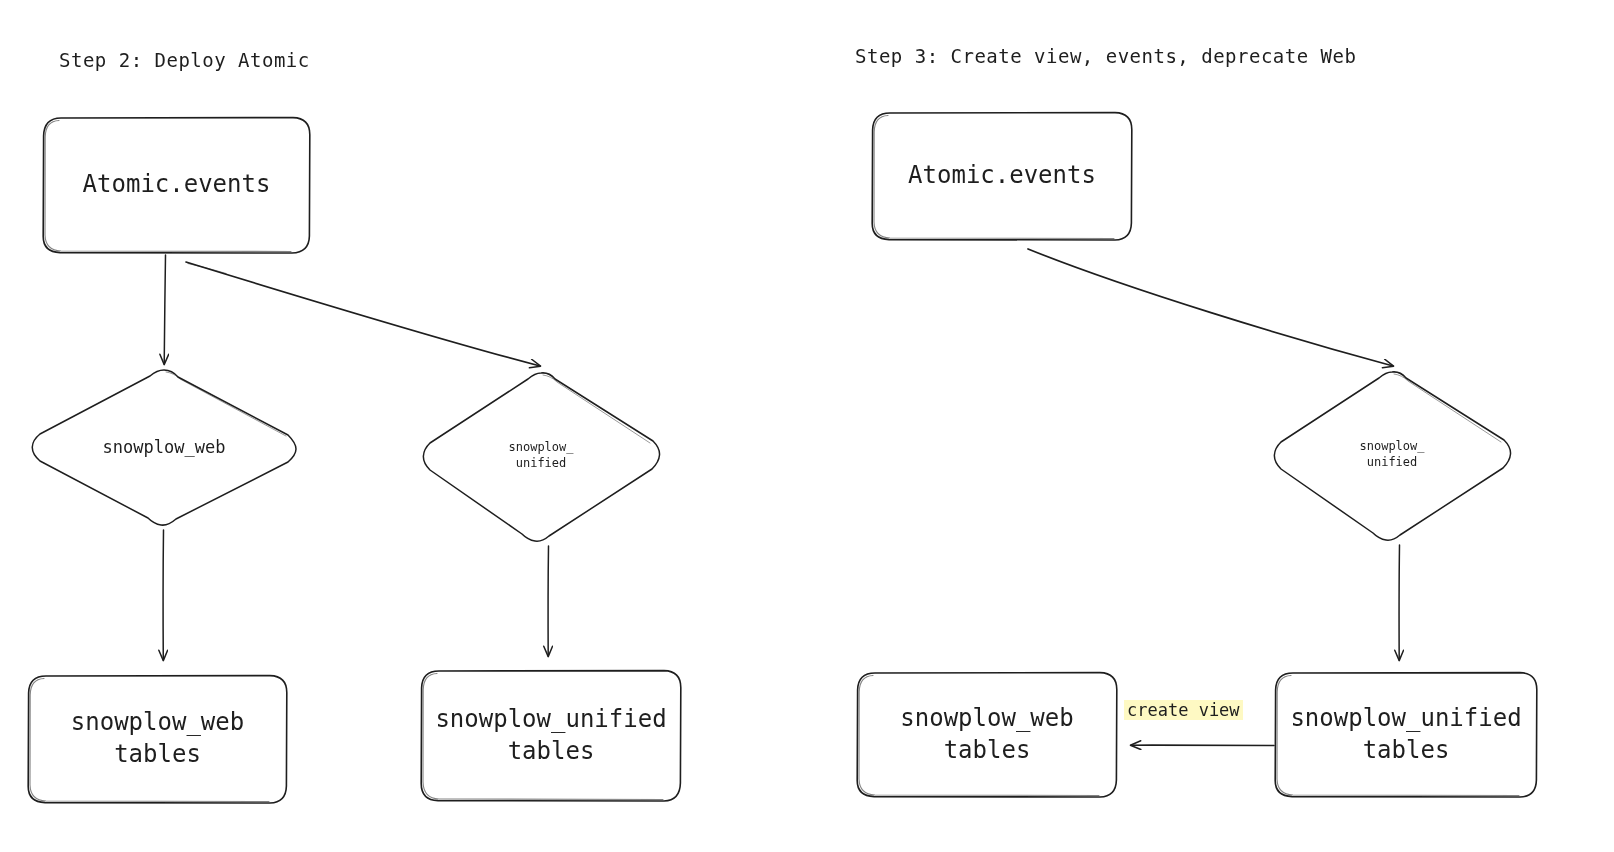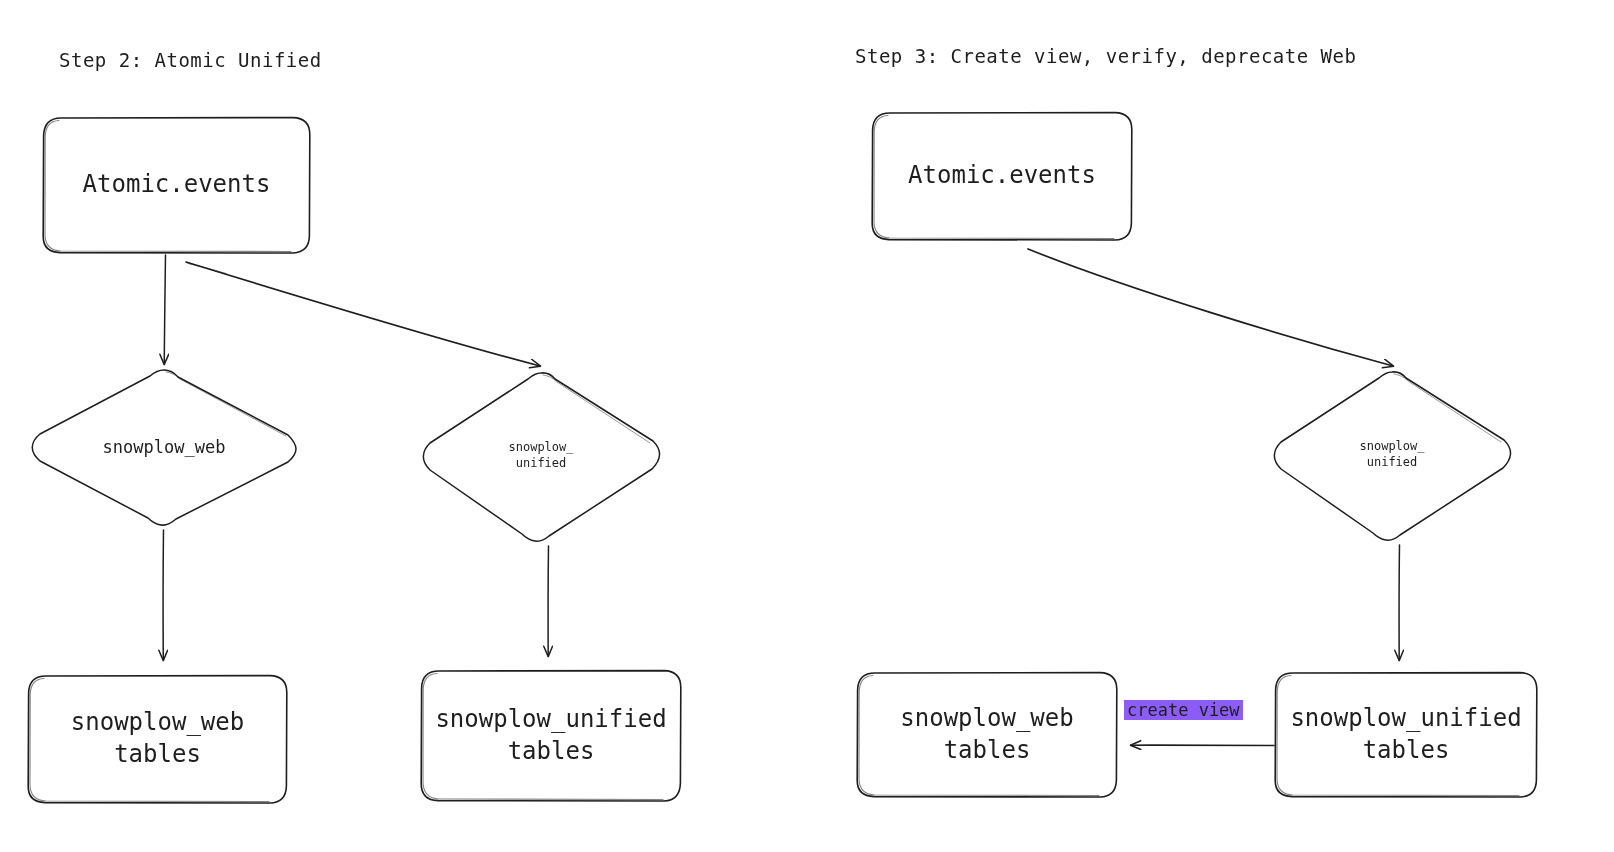--- a/index.html
+++ b/index.html
@@ -47,21 +47,21 @@
     line-height: 1.32;
   }
   .lbl-box   { font-size: 24px; }
   .lbl-dia-1 { font-size: 17px; }
   .lbl-dia-2 { font-size: 12px; }
   .edge-label {
     position: absolute;
     font-family: "DejaVu Sans Mono", "Liberation Mono", monospace;
     font-size: 17px;
     color: #1e1e1e;
-    background: #8b5cf6;
+    background: #fef9c3;
     padding: 0 3px;
     white-space: nowrap;
   }
 </style>
 </head>
 <body>
 
 <svg id="canvas" viewBox="0 0 1614 852" xmlns="http://www.w3.org/2000/svg">
   <defs>
     <marker id="ah" markerWidth="14" markerHeight="14" refX="11" refY="5" orient="auto" markerUnits="userSpaceOnUse">
@@ -137,23 +137,23 @@
   <g>
     <path d="M1293,673 Q1276,673 1275.6,690 L1275.2,780 Q1275,796 1292,796.6 L1520,797 Q1536,796.6 1536.4,780 L1536.8,690 Q1537,673 1520,672.6 Z" fill="none" stroke="#1e1e1e" stroke-width="1.6" stroke-linecap="round" stroke-linejoin="round"></path>
     <path d="M1291,675.5 Q1277.5,676 1277.2,692 L1277,779 Q1277.5,794.5 1293,795 L1519,795.5" fill="none" stroke="#1e1e1e" stroke-width="1.1" stroke-linecap="round" opacity="0.55"></path>
   </g>
 
   <g>
     <path d="M1274,745.5 C1230,745 1180,745 1131,745.2" fill="none" stroke="#1e1e1e" stroke-width="1.6" stroke-linecap="round" marker-end="url(#ah)"></path>
   </g>
 </svg>
 
-<div class="panel-title" id="title-left">Step 2: Atomic Unified</div>
+<div class="panel-title" id="title-left">Step 2: Deploy Atomic</div>
 
-<div class="panel-title" id="title-right">Step 3: Create view, verify, deprecate Web</div>
+<div class="panel-title" id="title-right">Step 3: Create view, events, deprecate Web</div>
 
 <div class="node-label lbl-box" style="left:43px; top:117px; width:267px; height:136px;">
   <span>Atomic.events</span>
 </div>
 
 <div class="node-label lbl-dia-1" style="left:32px; top:407px; width:264px; height:80px;">
   <span>snowplow_web</span>
 </div>
 
 <div class="node-label lbl-dia-2" style="left:423px; top:418px; width:236px; height:76px;">

